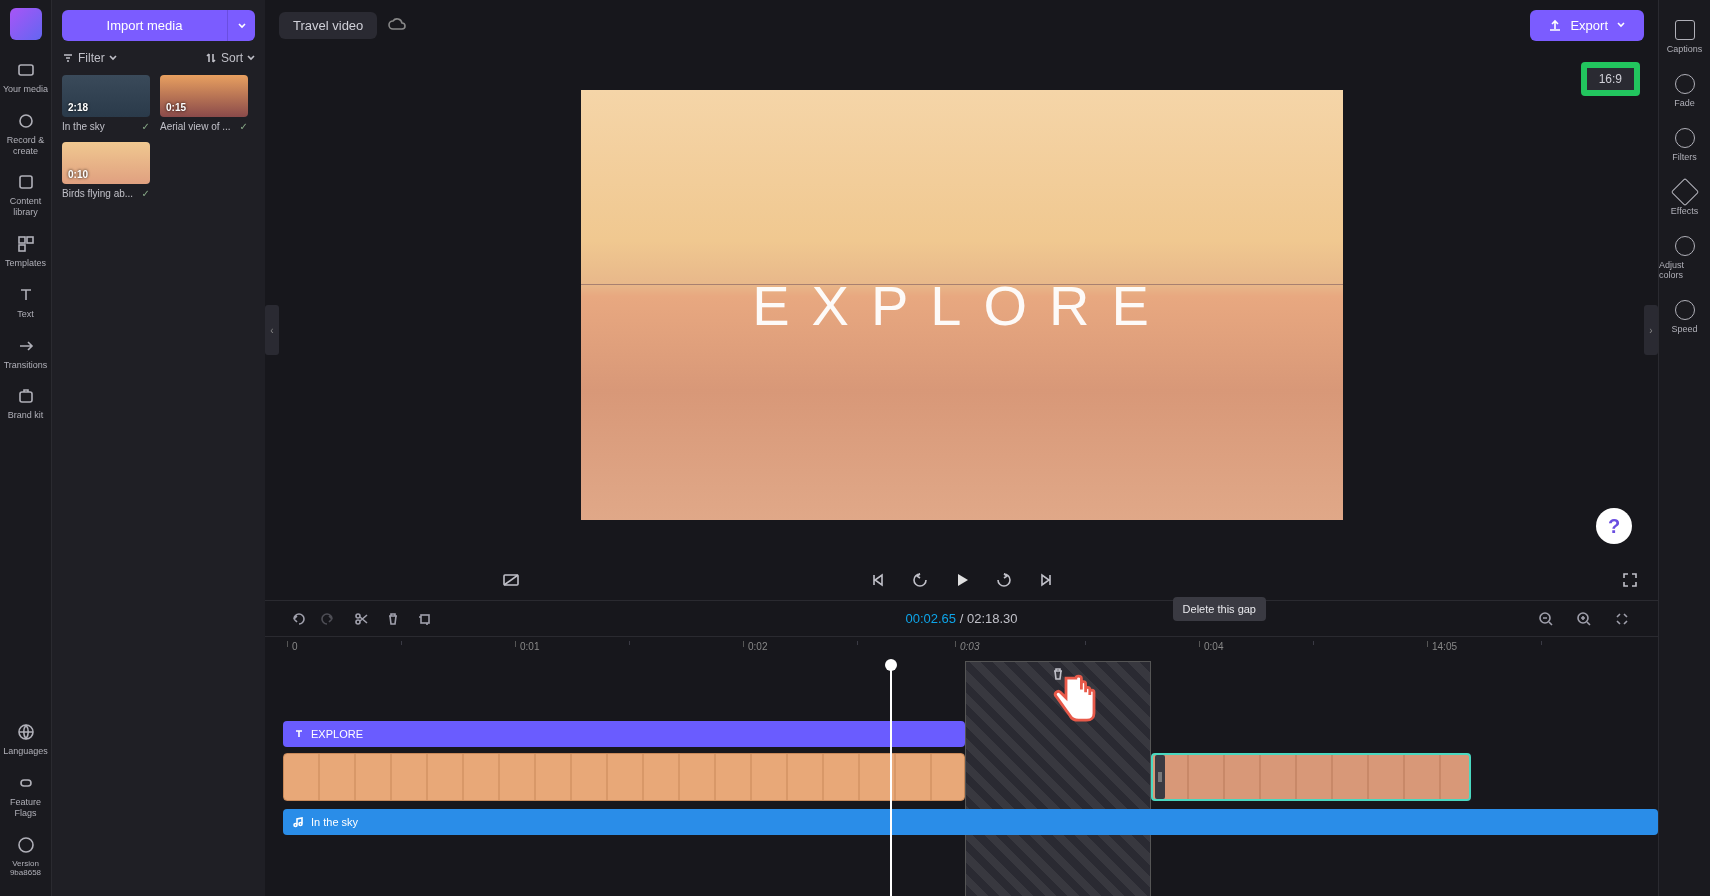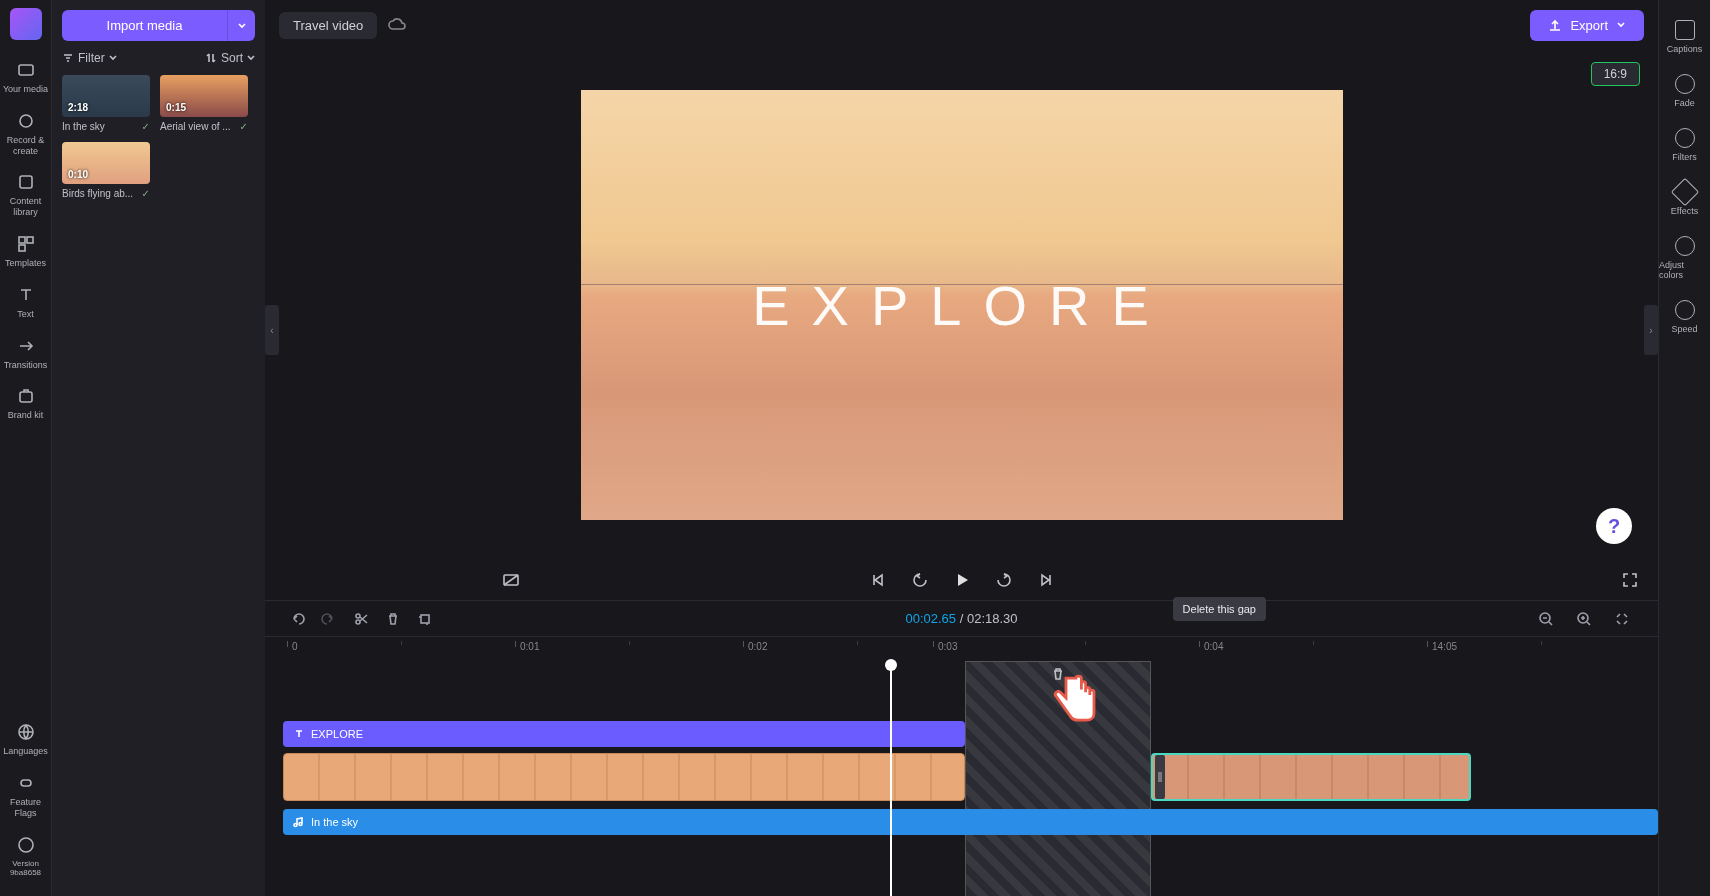--- a/index.html
+++ b/index.html
@@ -28,21 +28,21 @@
 .center { flex:1; display:flex; flex-direction:column; background:#17171c; position:relative; }
 .top-bar { height:50px; display:flex; align-items:center; padding:16px 14px; }
 .title-pill { background:#2a2a32; color:#d0d0d8; padding:6px 14px; border-radius:6px; font-size:13px; margin-right:10px; }
 .cloud-ico { width:20px; height:20px; color:#888; }
 .export-btn { margin-left:auto; background:#7b5cff; color:#fff; border:none; border-radius:6px; padding:8px 18px; font-size:13px; display:flex; align-items:center; gap:8px; cursor:pointer; }
 
 .preview-area { flex:1; display:flex; align-items:center; justify-content:center; position:relative; }
 .preview-canvas { width:762px; height:430px; background:linear-gradient(180deg,#f5d5a8 0%, #f0c890 35%, #e8b88a 45%, #e8a880 48%, #d89878 70%, #e0a888 100%); position:relative; overflow:hidden; display:flex; align-items:center; justify-content:center; }
 .preview-canvas .horizon { position:absolute; top:45%; left:0; right:0; height:1px; background:#a88070; }
 .explore-text { font-size:56px; letter-spacing:22px; color:#fff; font-weight:300; opacity:.95; }
-.aspect-pill { position:absolute; top:12px; right:18px; background:#2a2a32; border:1px solid #22c55e; color:#d0d0d8; padding:4px 12px; border-radius:4px; font-size:12px; }
+.aspect-pill { position:absolute; top:12px; right:18px; background:#2a2a32; border:6px solid #22c55e; color:#d0d0d8; padding:4px 12px; border-radius:4px; font-size:12px; }
 .collapse-chev { position:absolute; top:50%; width:14px; height:50px; background:#2a2a32; display:flex; align-items:center; justify-content:center; color:#888; font-size:10px; cursor:pointer; border-radius:3px; }
 .collapse-chev.left { left:0; }
 .collapse-chev.right { right:0; }
 .help-fab { position:absolute; right:26px; bottom:16px; width:36px; height:36px; border-radius:50%; background:#fff; display:flex; align-items:center; justify-content:center; color:#6a4ee0; font-weight:700; font-size:20px; cursor:pointer; }
 
 .transport { height:40px; display:flex; align-items:center; justify-content:center; gap:22px; color:#c0c0c8; position:relative; }
 .transport .left-ico { position:absolute; left:236px; }
 .transport .right-ico { position:absolute; right:18px; }
 .tbtn { cursor:pointer; width:20px; height:20px; display:flex; align-items:center; justify-content:center; }
 
@@ -331,21 +331,21 @@
   </div>
 
   <div class="timeline">
     <div class="ruler">
         <div class="tick" style="left: 22px;">0</div>
         <div class="minitick" style="left: 136px;"></div>
         <div class="tick" style="left: 250px; text-align: right;">0:01</div>
         <div class="minitick" style="left: 364px;"></div>
         <div class="tick" style="left: 478px;">0:02</div>
         <div class="minitick" style="left: 592px;"></div>
-        <div class="tick" style="left: 668px;">0:03</div>
+        <div class="tick" style="left: 690px; font-style: italic;">0:03</div>
         <div class="minitick" style="left: 820px;"></div>
         <div class="tick" style="left: 934px;">0:04</div>
         <div class="minitick" style="left: 1048px;"></div>
         <div class="tick" style="left: 1162px;">14:05</div>
         <div class="minitick" style="left: 1276px;"></div>
       </div>
     <div class="tracks">
       <div class="gap-region" style="left: 700px; width: 186px;">
         <div class="gap-trash">
           <svg width="16" height="16">

